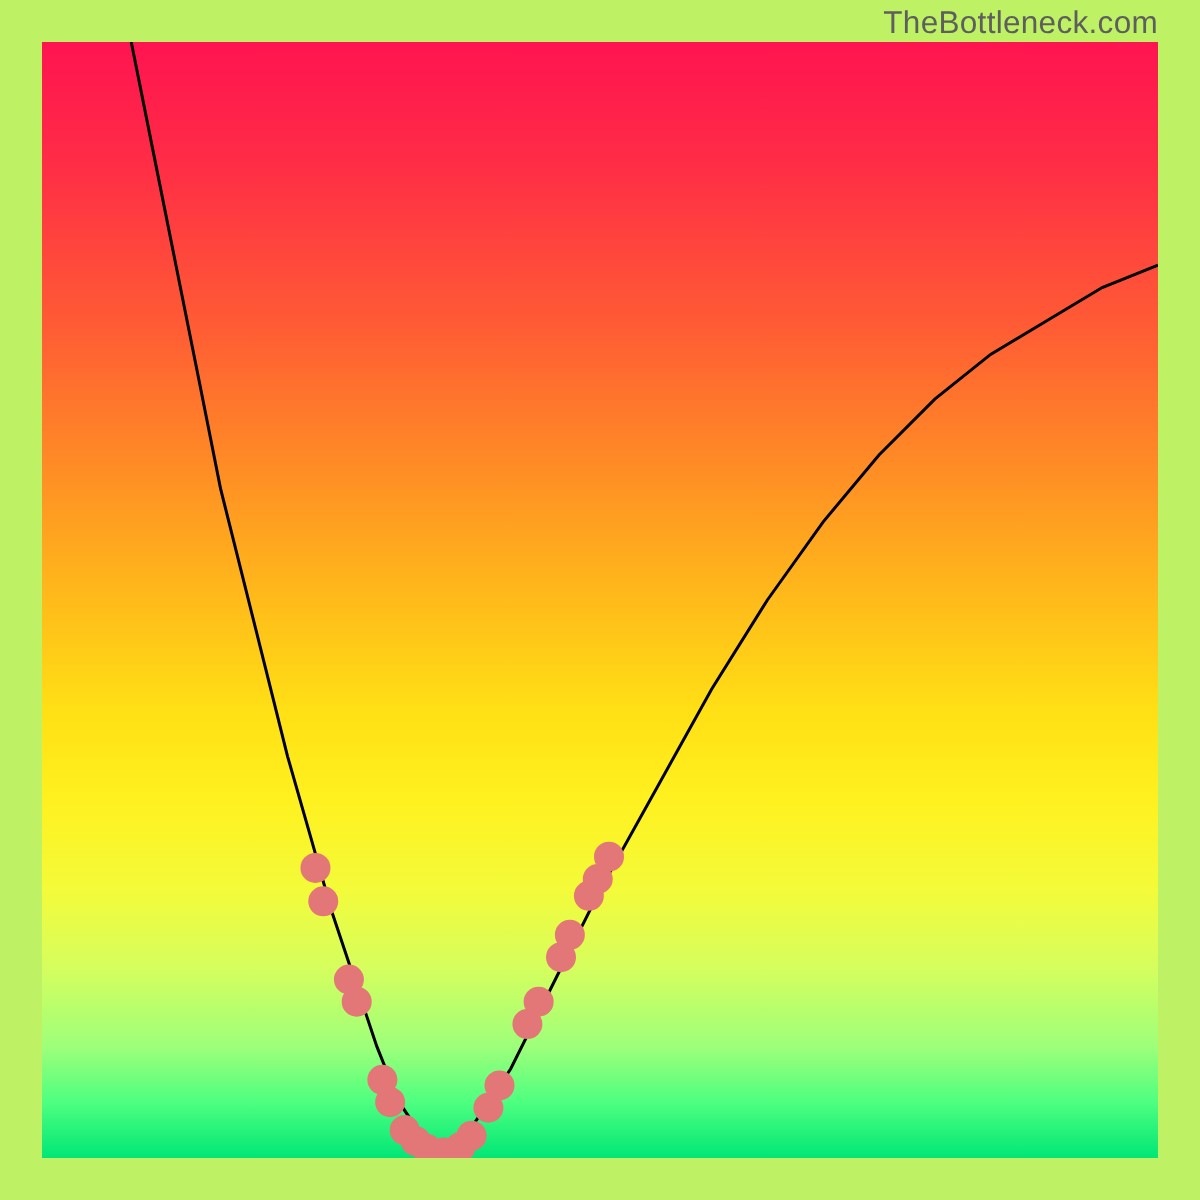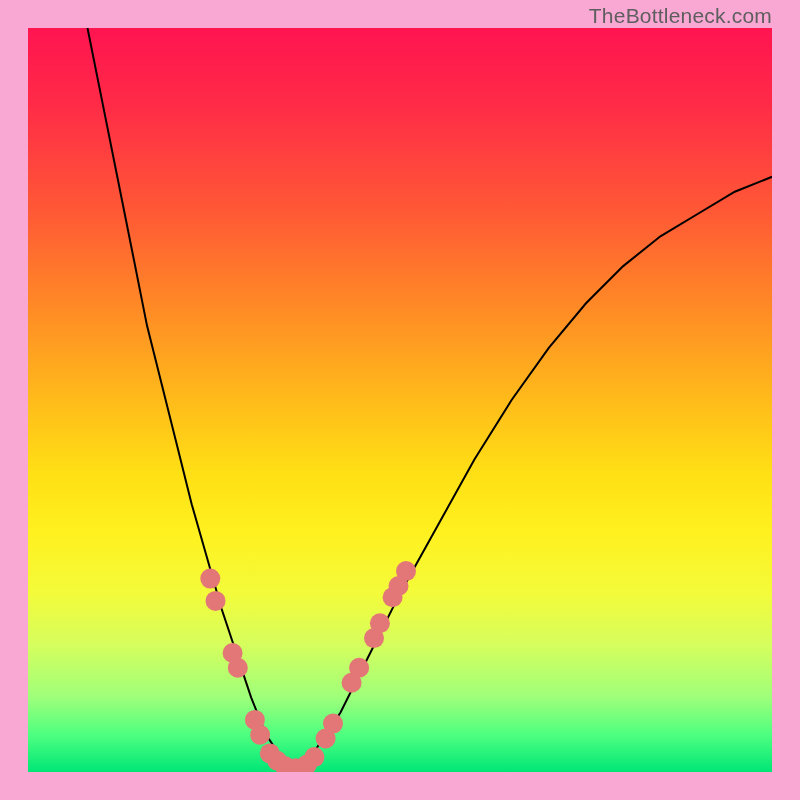--- a/index.html
+++ b/index.html
@@ -10,21 +10,21 @@
     overflow: hidden;
     background: #000;
     font-family: Arial, Helvetica, sans-serif;
   }
   .frame {
     position: absolute;
     top: 0;
     left: 0;
     width: 800px;
     height: 800px;
-    background: #f9a8d4;
+    background: #bef264;
   }
   .plot-area {
     position: absolute;
     top: 28px;
     left: 28px;
     width: 744px;
     height: 744px;
     
     background: linear-gradient(
       to bottom,

